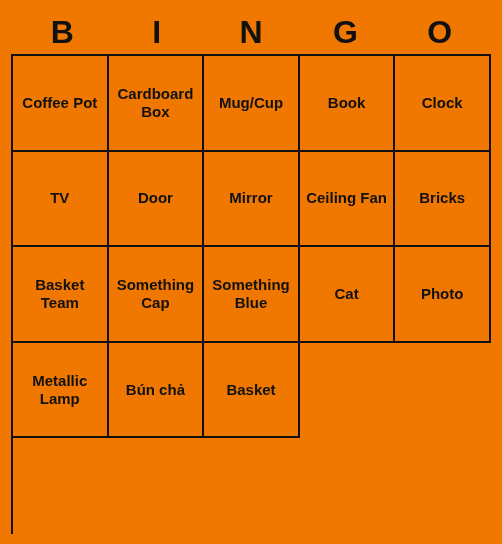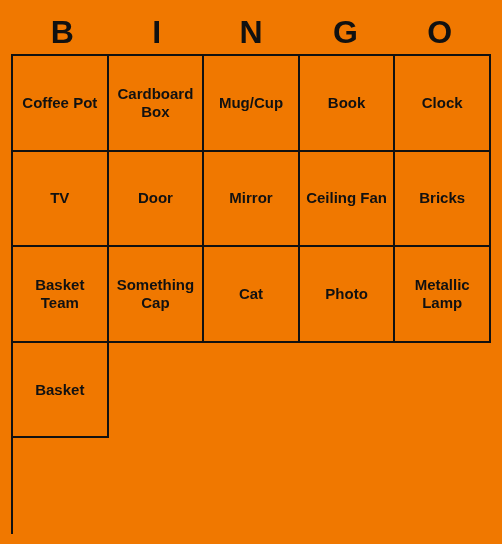--- a/index.html
+++ b/index.html
@@ -73,18 +73,20 @@
       <div class="bingo-cell">Mug/Cup</div>
       <div class="bingo-cell">Book</div>
       <div class="bingo-cell">Clock</div>
       <div class="bingo-cell">TV</div>
       <div class="bingo-cell">Door</div>
       <div class="bingo-cell">Mirror</div>
       <div class="bingo-cell">Ceiling Fan</div>
       <div class="bingo-cell">Bricks</div>
       <div class="bingo-cell">Basket Team</div>
       <div class="bingo-cell">Something Cap</div>
+      <div class="bingo-cell">Something Blue</div>
       <div class="bingo-cell">Cat</div>
       <div class="bingo-cell">Photo</div>
       <div class="bingo-cell">Metallic Lamp</div>
+      <div class="bingo-cell">Bún chả</div>
       <div class="bingo-cell">Basket</div>
     </div>
 </div>
 
 </body></html>

